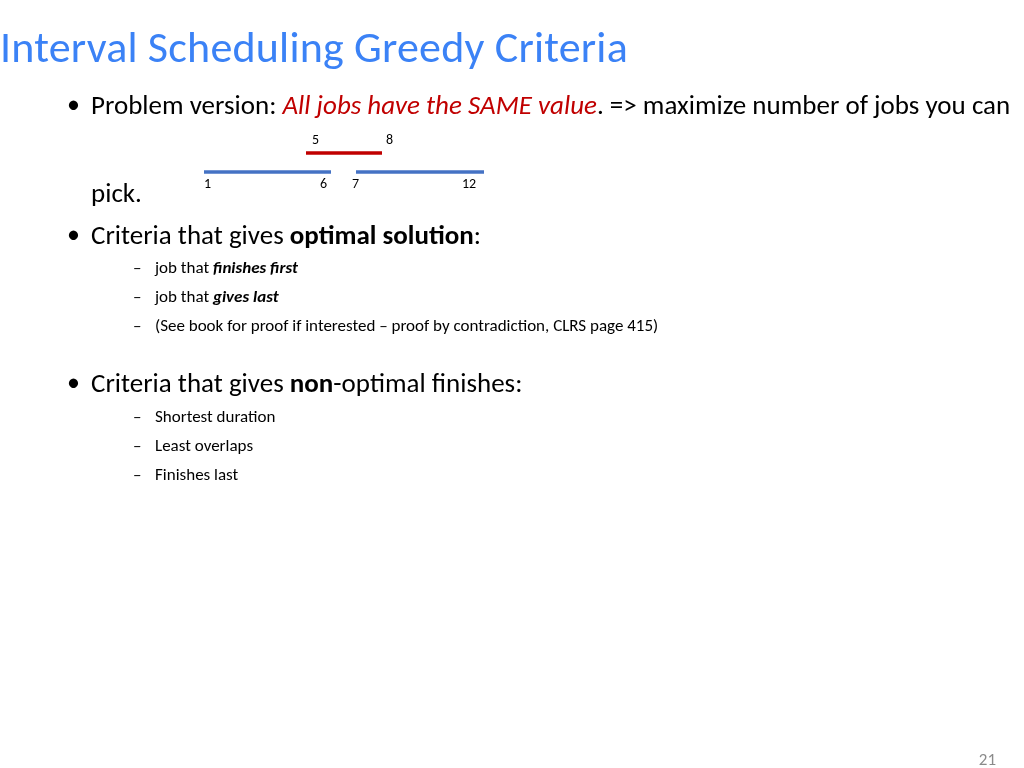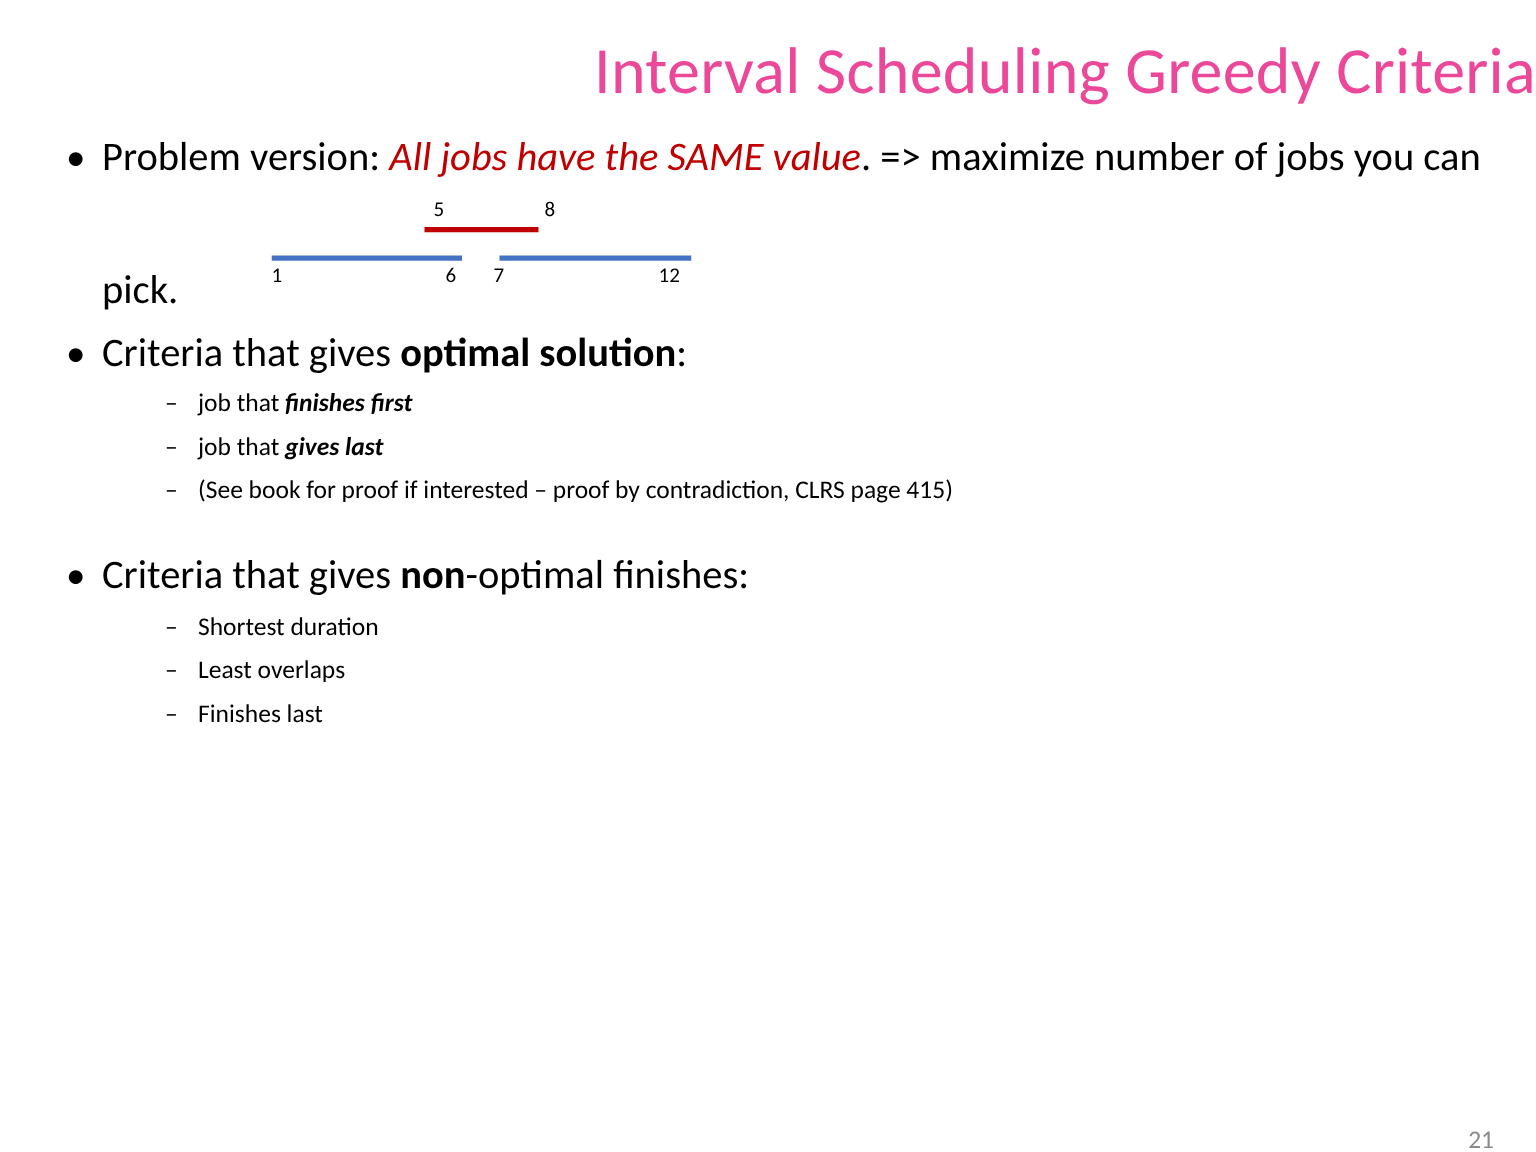--- a/index.html
+++ b/index.html
@@ -12,30 +12,30 @@
     color: #000;
     overflow: hidden;
   }
   .slide {
     position: relative;
     width: 1024px;
     height: 768px;
     box-sizing: border-box;
   }
   .title {
-    text-align: right;
+    text-align: left;
     font-size: 44px;
     font-weight: 400;
     margin-top: 20px;
     letter-spacing: 0.2px;
-    color: #ec4899;
+    color: #3b82f6;
   }
   ul.outer {
     list-style: none;
-    padding: 0 0 0 40px;
+    padding: 0 0 0 63px;
     margin: 14px 0 12px 0;
     font-size: 27px;
     line-height: 1.25;
   }
   ul.outer > li {
     position: relative;
     padding-left: 28px;
     margin-bottom: 8px;
   }
   ul.outer > li::before {

